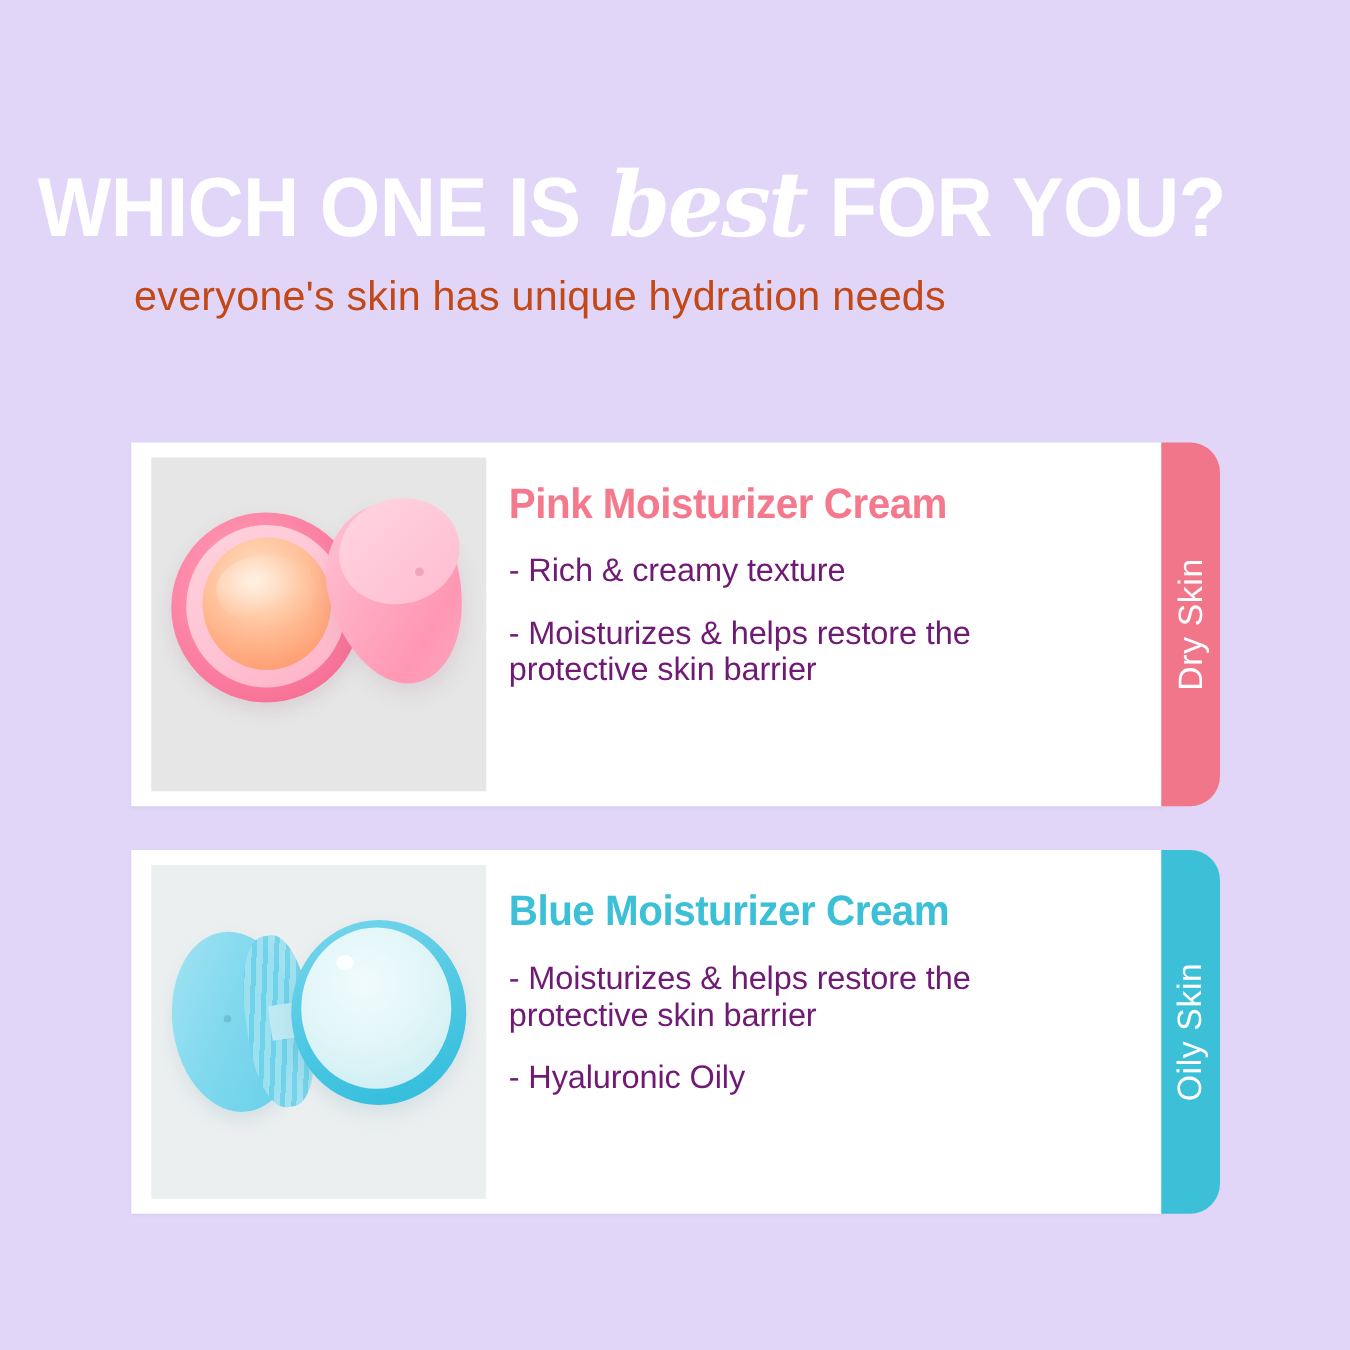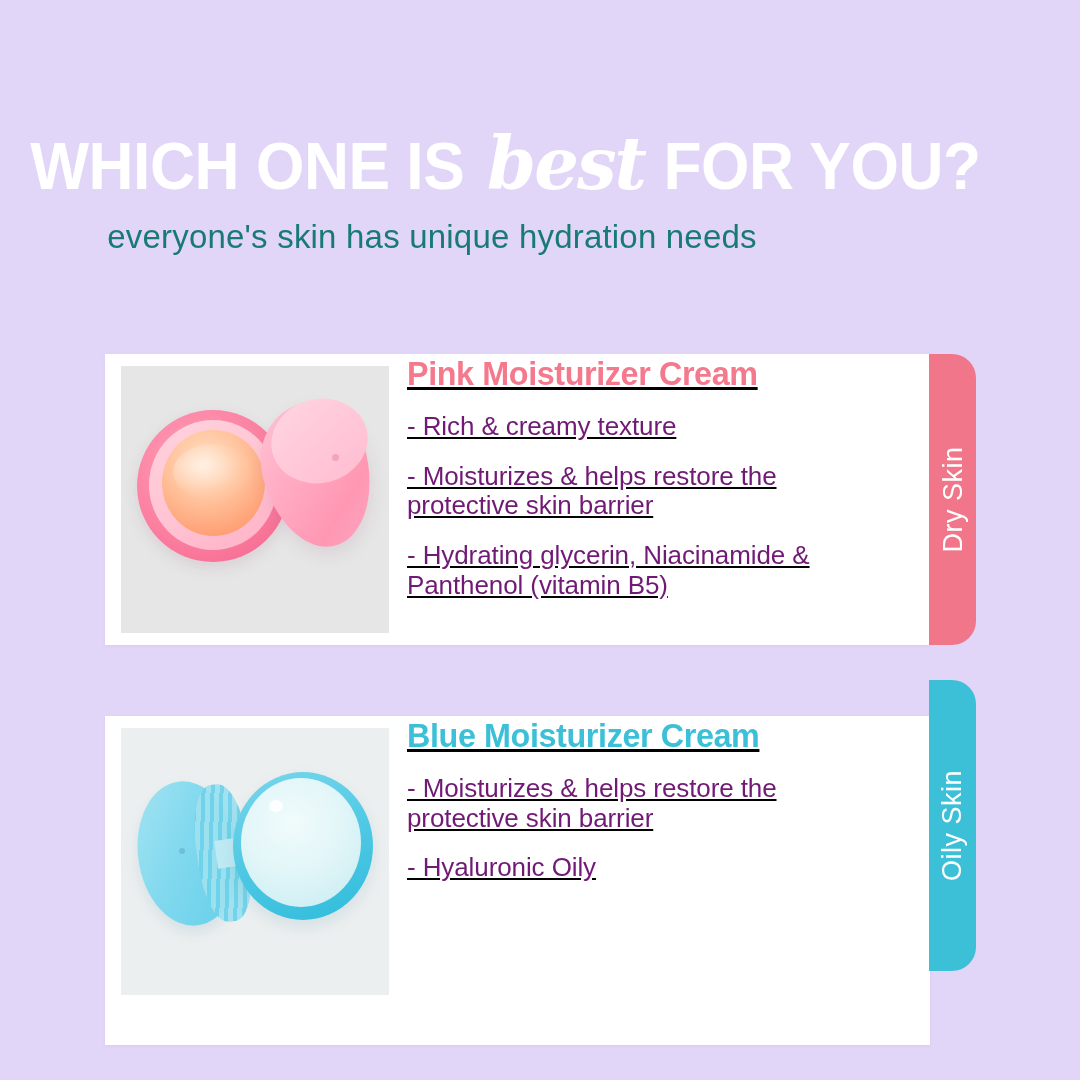--- a/index.html
+++ b/index.html
@@ -43,58 +43,57 @@
     font-weight: bold;
     font-size: 72px;
     letter-spacing: -2px;
     padding: 0 6px 0 10px;
     transform: scaleX(1.05);
     display: inline-block;
   }
   .subtitle {
     margin-top: 18px;
     font-size: 33px;
-    color: #0f766e;
+    color: #c2410c;
     font-weight: normal;
     letter-spacing: 0.2px;
     opacity: 0.95;
   }
 
   
   .card {
     position: absolute;
     left: 105px;
     width: 825px;
     background: #ffffff;
     box-shadow: 0 1px 3px rgba(120, 100, 160, 0.10);
   }
   #card-pink  { top: 354px; height: 291px; }
-  #card-blue  { top: 680px; height: 329px; margin-top: 36px; }
+  #card-blue  { top: 680px; height: 291px; }
 
   .card-inner {
     display: flex;
     height: 100%;
     align-items: flex-start;
   }
 
   .photo {
     position: relative;
     width: 268px;
     height: 267px;
     margin: 12px 0 0 16px;
     flex: 0 0 auto;
     overflow: hidden;
     background: #e6e6e6;
   }
   #card-blue .photo { background: #eceff0; }
 
   .card-text {
-    padding: 2px 0 0 18px;
+    padding: 32px 0 0 18px;
     flex: 1 1 auto;
-    text-decoration: underline;
   }
   .product-title {
     font-weight: bold;
     font-size: 34px;
     line-height: 1.05;
     letter-spacing: -0.4px;
     transform: scaleX(0.95);
     transform-origin: left center;
     margin-bottom: 20px;
     white-space: nowrap;
@@ -264,21 +263,20 @@
       <div class="jar-pink-cream"></div>
       <div class="jar-pink-swirl"></div>
       <div class="jar-pink-lid"></div>
       <div class="jar-pink-lid-top"></div>
       <div class="jar-pink-lid-dot"></div>
     </div>
     <div class="card-text">
       <div class="product-title">Pink Moisturizer Cream</div>
       <div class="bullet">- Rich &amp; creamy texture</div>
       <div class="bullet">- Moisturizes &amp; helps restore the protective skin barrier</div>
-      <div class="bullet">- Hydrating glycerin, Niacinamide &amp; Panthenol (vitamin B5)</div>
     </div>
   </div>
 </div>
 <div class="tab" id="tab-dry">
   <span class="tab-label">Dry Skin</span>
 </div>
 
 <div class="card" id="card-blue">
   <div class="card-inner">
     <div class="photo">

